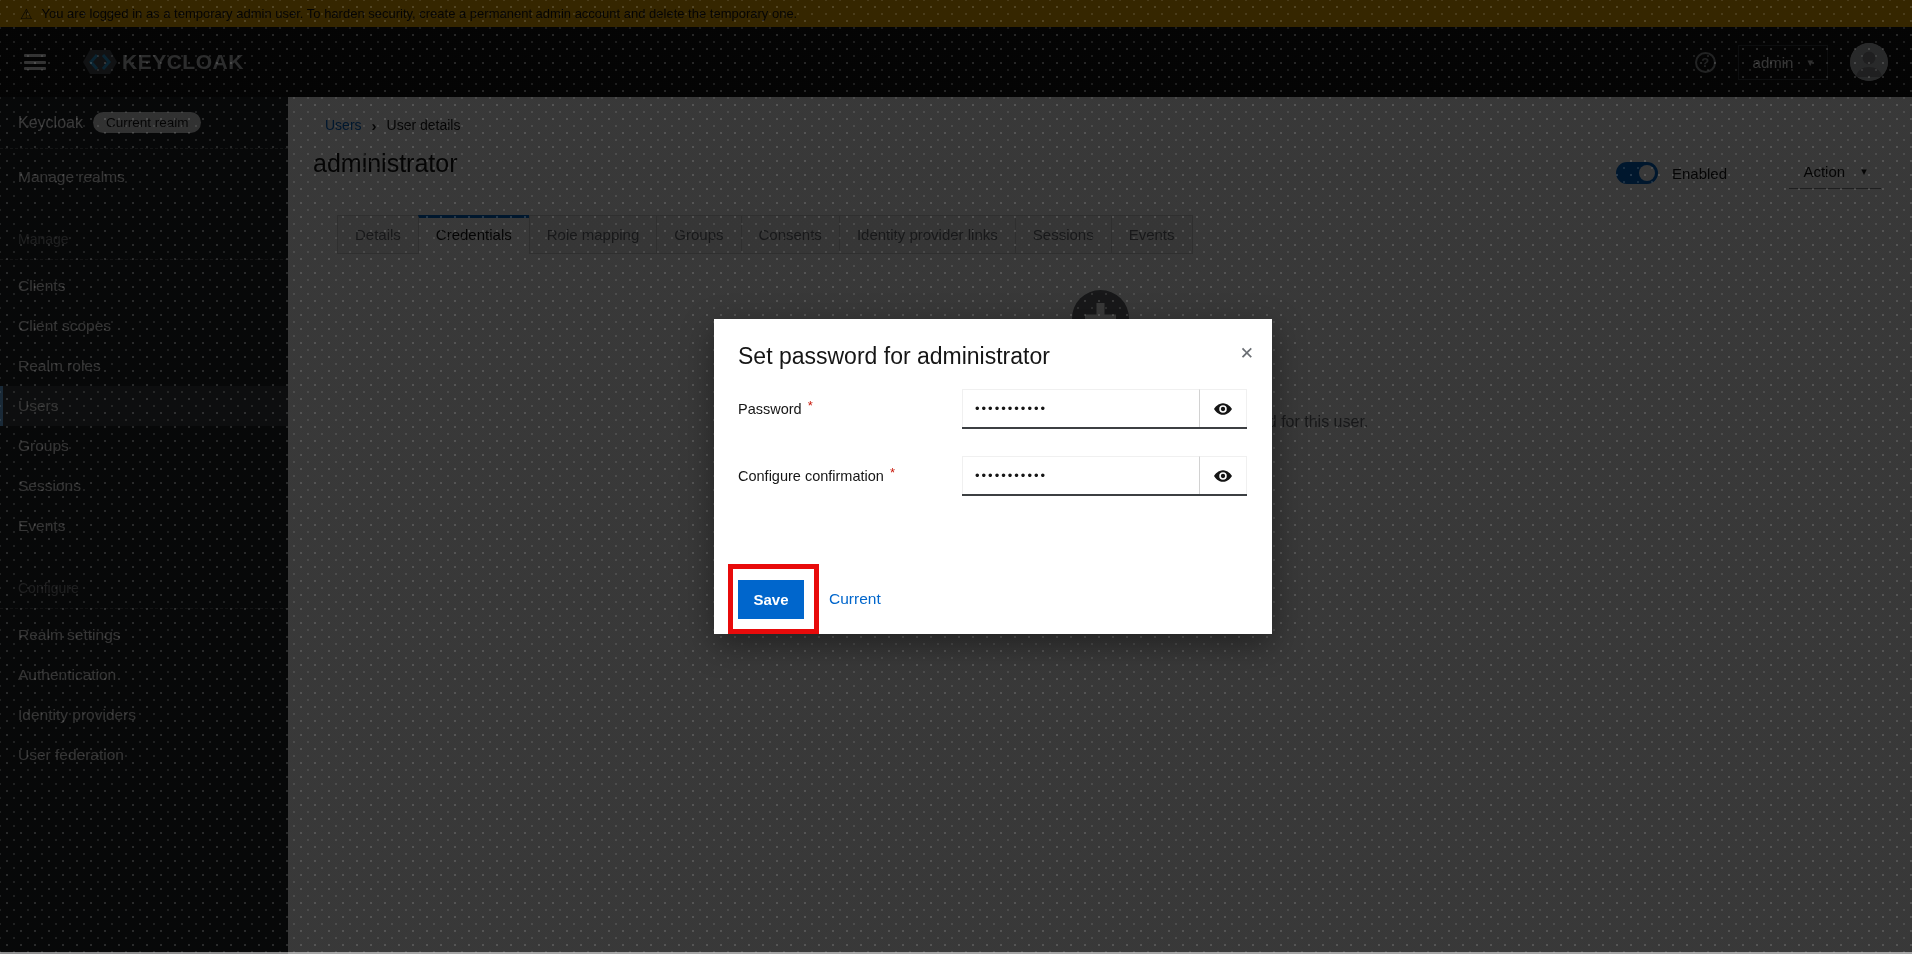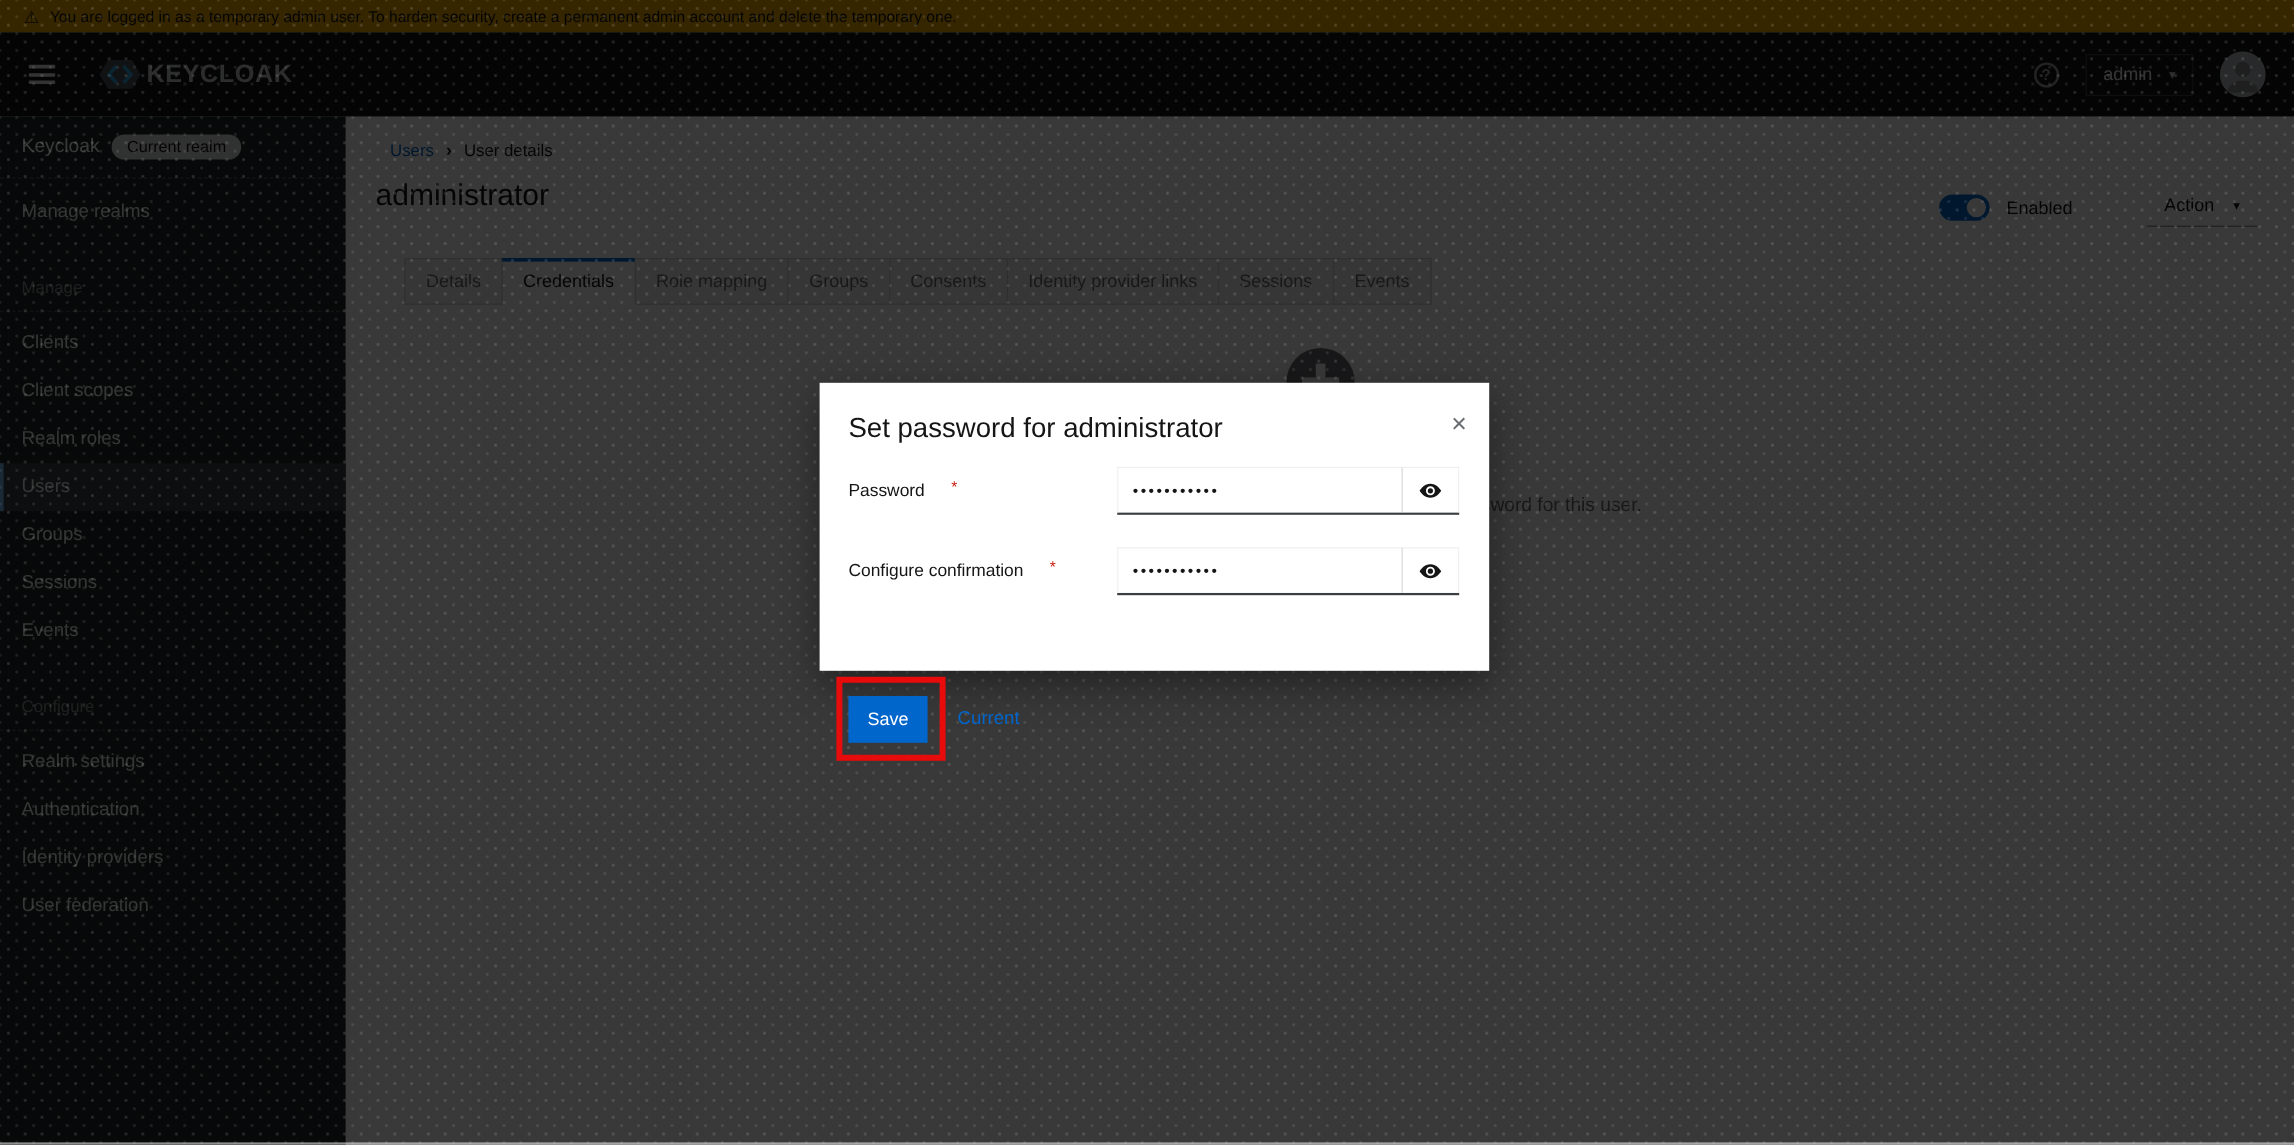--- a/index.html
+++ b/index.html
@@ -70,43 +70,43 @@
              background-image:
                radial-gradient(circle, rgba(255,255,255,.14) 1px, transparent 1.4px),
                radial-gradient(circle, rgba(255,255,255,.10) 1px, transparent 1.4px),
                linear-gradient(rgba(0,0,0,.53), rgba(0,0,0,.53));
              background-size:14px 14px, 14px 14px, 100% 100%;
              background-position:0 0, 7px 7px, 0 0; }
   .bottom-edge { position:absolute; left:0; bottom:0; width:100%; height:2px;
                  background:rgba(255,255,255,.55); z-index:12; }
 
   
-  .modal { position:absolute; left:683px; top:319px; width:558px; height:240px; background:#fff;
+  .modal { position:absolute; left:714px; top:319px; width:558px; height:315px; background:#fff;
            z-index:20; box-shadow:0 10px 30px rgba(0,0,0,.4); }
   .m-title { position:absolute; left:24px; top:24px; font-size:23px; font-weight:500; color:#151515; }
   .m-close { position:absolute; right:18px; top:26px; font-size:17px; color:#6a6e73; cursor:pointer; line-height:1; }
   .m-row { position:absolute; left:24px; width:509px; height:40px; display:flex; align-items:center; }
   .row-password { top:70px; }
   .row-confirm { top:137px; }
   .row-temp { top:190px; height:28px; }
-  .m-label { width:224px; font-size:14.5px; color:#151515; display:flex; align-items:flex-start; gap:22px; }
+  .m-label { width:224px; font-size:14.5px; color:#151515; display:flex; align-items:flex-start; gap:6px; }
   .req { color:#c9190b; font-size:13px; position:relative; top:-3px; }
   .input-group { display:flex; width:285px; height:40px; border-bottom:2px solid #3c3f42; }
   .pw-input { width:238px; height:38px; border:1px solid #f0f0f0; border-bottom:none; border-right:1px solid #d2d2d2;
               padding:0 12px; font-size:13px; letter-spacing:2px; color:#151515; outline:none;
               font-family:"Liberation Sans", sans-serif; }
   .eye-btn { width:47px; height:38px; background:#fff; border:1px solid #f0f0f0; border-left:none; border-bottom:none;
              display:flex; align-items:center; justify-content:center; cursor:pointer; }
   .help-circ { width:17px; height:17px; border:1.5px solid #6a6e73; border-radius:50%; color:#6a6e73;
                font-size:11px; display:inline-flex; align-items:center; justify-content:center; font-weight:bold; }
   .switch.sm { width:37px; height:25px; margin-left:1px; }
   .switch.sm .knob { width:19px; height:19px; right:3px; top:3px; }
   .on-label { margin-left:19px; font-size:15.5px; color:#151515; }
   .m-save { position:absolute; left:24px; top:261px; width:66px; height:39px; background:#0066cc; color:#fff;
-            border:none; font-size:15px; cursor:pointer; font-family:"Liberation Sans", sans-serif; }
+            border:none; font-size:15px; cursor:pointer; font-family:"Liberation Sans", sans-serif;font-weight:bold; }
   .m-cancel { position:absolute; left:115px; top:271px; font-size:15.5px; color:#0066cc; cursor:pointer; }
   .red-box { position:absolute; left:14px; top:245px; width:91px; height:70px; border:5px solid #e80b0b;
              z-index:5; pointer-events:none; }
 </style>
 </head>
 <body>
 
 <div class="screen">
 
   <div class="banner">

